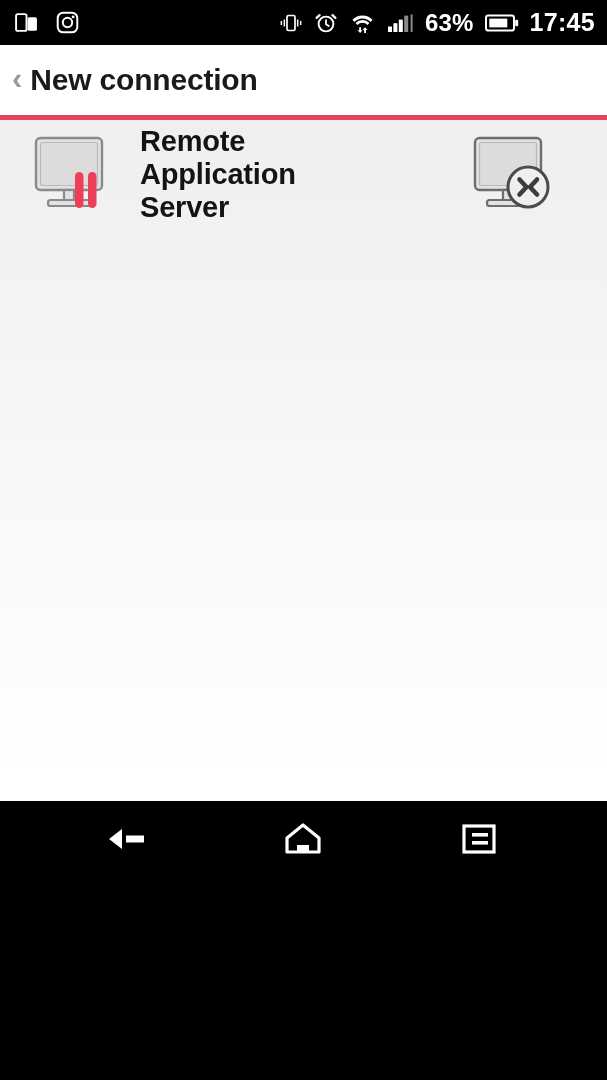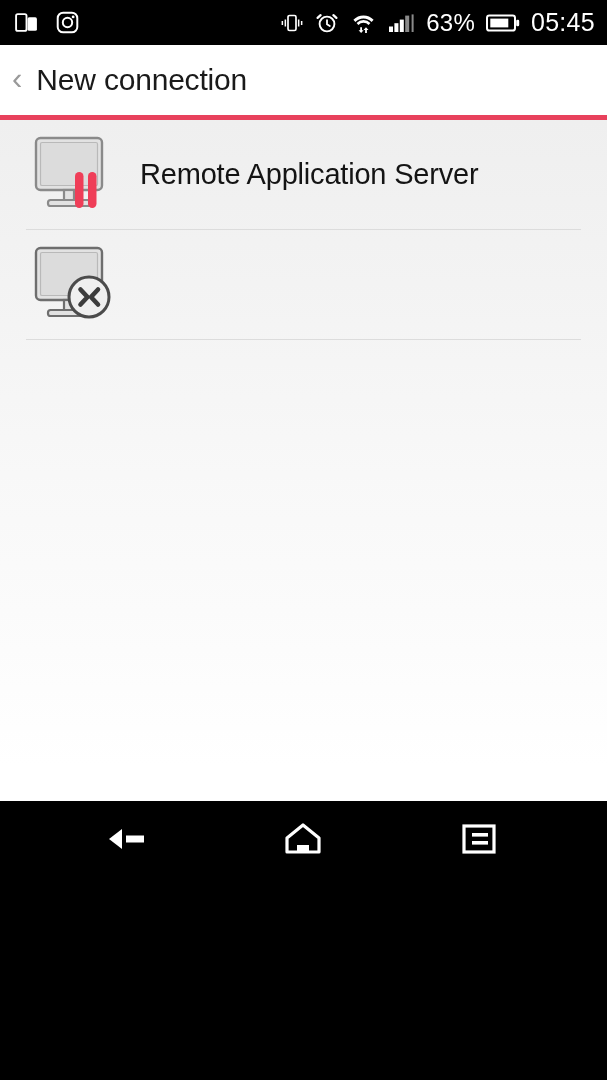--- a/index.html
+++ b/index.html
@@ -12,20 +12,21 @@
     -webkit-font-smoothing: antialiased;
   }
   .phone {
     position: relative;
     width: 607px;
     height: 881px;
     overflow: hidden;
     background: #8b5cf6;
     display: flex;
     flex-direction: column;
+    font-weight: bold;
   }
 
   
   .status-bar {
     height: 45px;
     background: #000;
     color: #fff;
     display: flex;
     align-items: center;
     padding: 0 12px 0 14px;
@@ -71,38 +72,38 @@
   .back-chevron {
     font-size: 31px;
     color: #9a9a9a;
     line-height: 1;
     padding: 4px 4px 8px 4px;
     font-family: "Liberation Sans", sans-serif;
   }
   .app-title {
     font-size: 30px;
     color: #1a1a1a;
-    margin-left: 10px;
+    margin-left: 4px;
     letter-spacing: -0.2px;
   }
   .accent-rule {
     flex: 0 0 5px;
     background: #e8415c;
   }
 
   
   .content {
     flex: 1 1 auto;
     background: linear-gradient(to bottom, #efefef 0%, #f1f1f1 12%, #f4f4f4 30%, #f8f8f8 52%, #fbfbfb 72%, #ffffff 95%);
     position: relative;
     overflow: hidden;
   }
   .list {
     display: flex;
-    flex-direction: column;
+    flex-direction: row;
   }
   .list-item {
     display: flex;
     align-items: center;
     height: 109px;
     padding-left: 26px;
     box-sizing: border-box;
     position: relative;
   }
   .divider {
@@ -200,21 +201,21 @@
         </svg>
       </span>
       <span class="sb-text">63%</span>
       <span class="sb-icon">
         <svg width="34" height="22" viewBox="0 0 34 22">
           <rect x="1" y="3.4" width="28" height="15.2" rx="2.4" fill="none" stroke="#fff" stroke-width="2"></rect>
           <rect x="4.3" y="6.6" width="18" height="8.8" fill="#fff"></rect>
           <rect x="30.2" y="7.8" width="3" height="6.4" rx="1.2" fill="#fff"></rect>
         </svg>
       </span>
-      <span class="sb-text sb-clock">05:45</span>
+      <span class="sb-text sb-clock">17:45</span>
     </div>
   </div>
 
   <div class="app-bar">
     <span class="back-chevron">‹</span>
     <span class="app-title">New connection</span>
   </div>
   <div class="accent-rule"></div>
 
   <div class="content">

